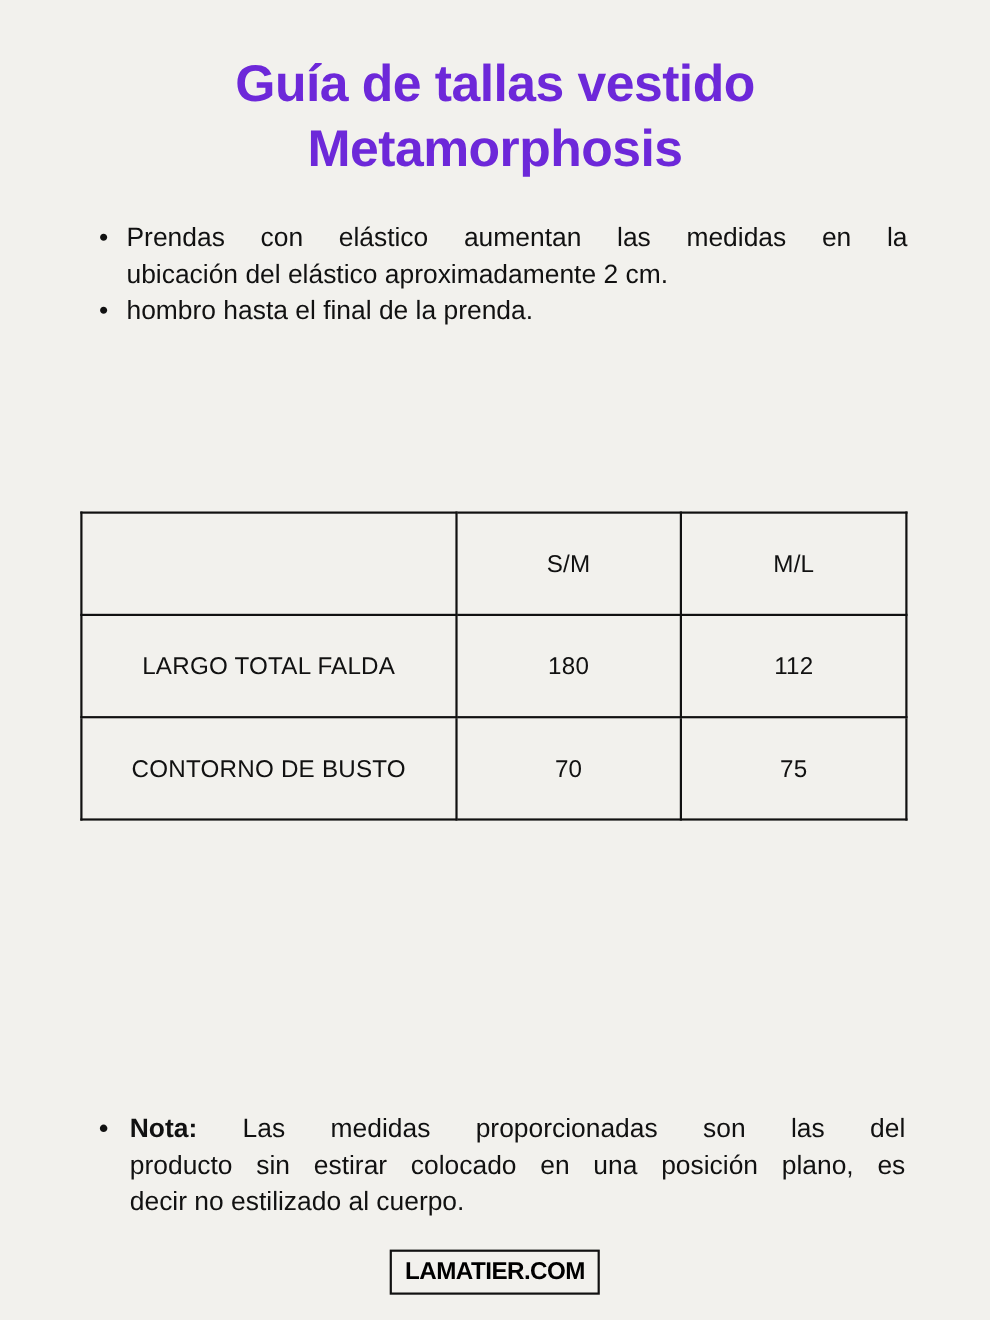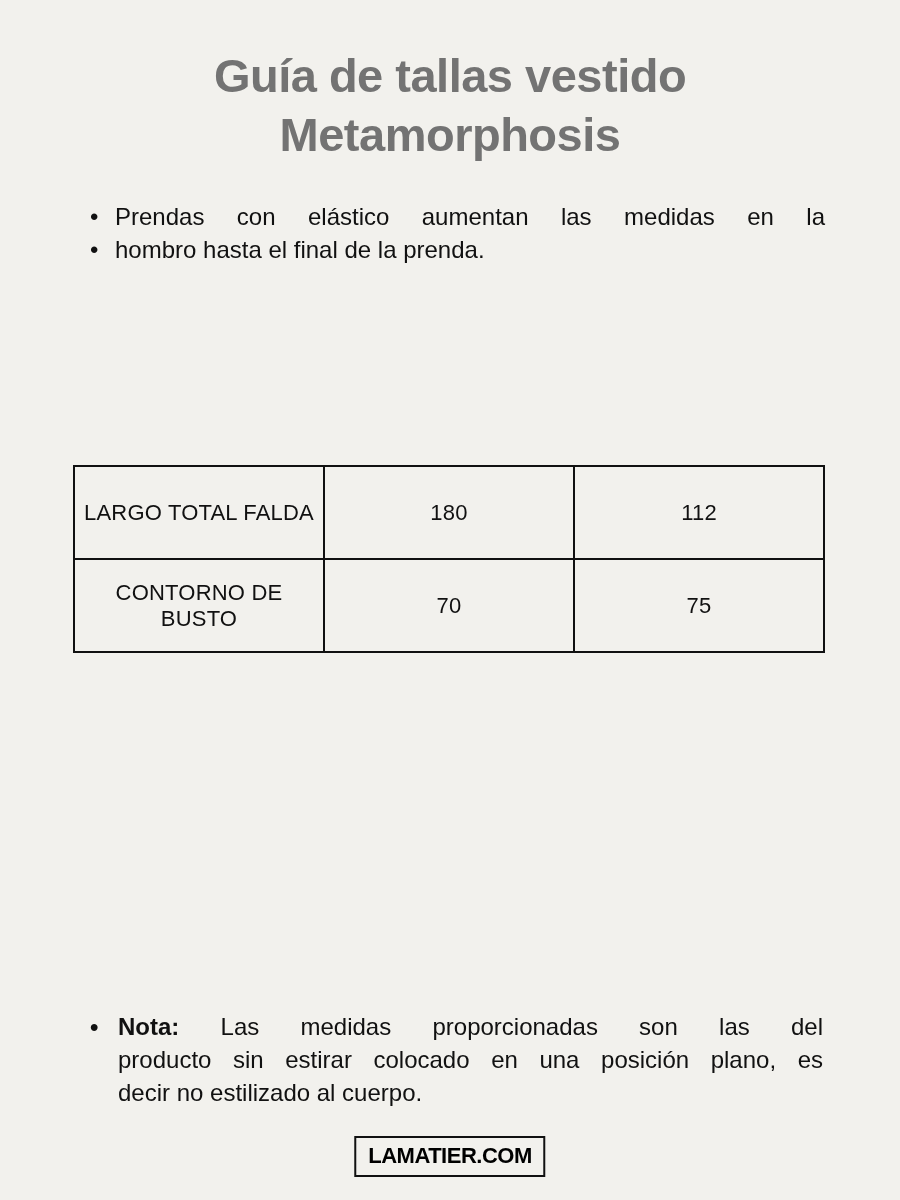--- a/index.html
+++ b/index.html
@@ -21,21 +21,21 @@
     position: absolute;
     top: 46px;
     left: 0;
     right: 0;
     margin: 0;
     text-align: center;
     font-size: 47px;
     font-weight: 800;
     letter-spacing: -0.5px;
     line-height: 59px;
-    color: #737373;
+    color: #6d28d9;
   }
 
   
   .considerations {
     position: absolute;
     top: 200px;
     left: 90px;
     right: 75px;
     font-size: 24px;
     line-height: 33px;
@@ -130,33 +130,39 @@
     <span>Guía de tallas vestido</span><br>
     <span>Metamorphosis</span>
   </h1>
 
   <section class="considerations">
 
     <div class="bullet-row">
       <span class="bullet-marker">•</span>
       <div class="bullet-text">
         <div class="jline">Prendas con elástico aumentan las medidas en la</div>
+        <div class="jline-last">ubicación del elástico aproximadamente 2 cm.</div>
       </div>
     </div>
 
     <div class="bullet-row">
       <span class="bullet-marker">•</span>
       <div class="bullet-text">
         <div class="jline-last">hombro hasta el final de la prenda.</div>
       </div>
     </div>
   </section>
 
   <table class="size-table">
     <tbody>
+      <tr>
+        <th class="col-label"></th>
+        <th class="col-size">S/M</th>
+        <th class="col-size">M/L</th>
+      </tr>
       <tr>
         <td>LARGO TOTAL FALDA</td>
         <td>180</td>
         <td>112</td>
       </tr>
       <tr>
         <td>CONTORNO DE BUSTO</td>
         <td>70</td>
         <td>75</td>
       </tr>

